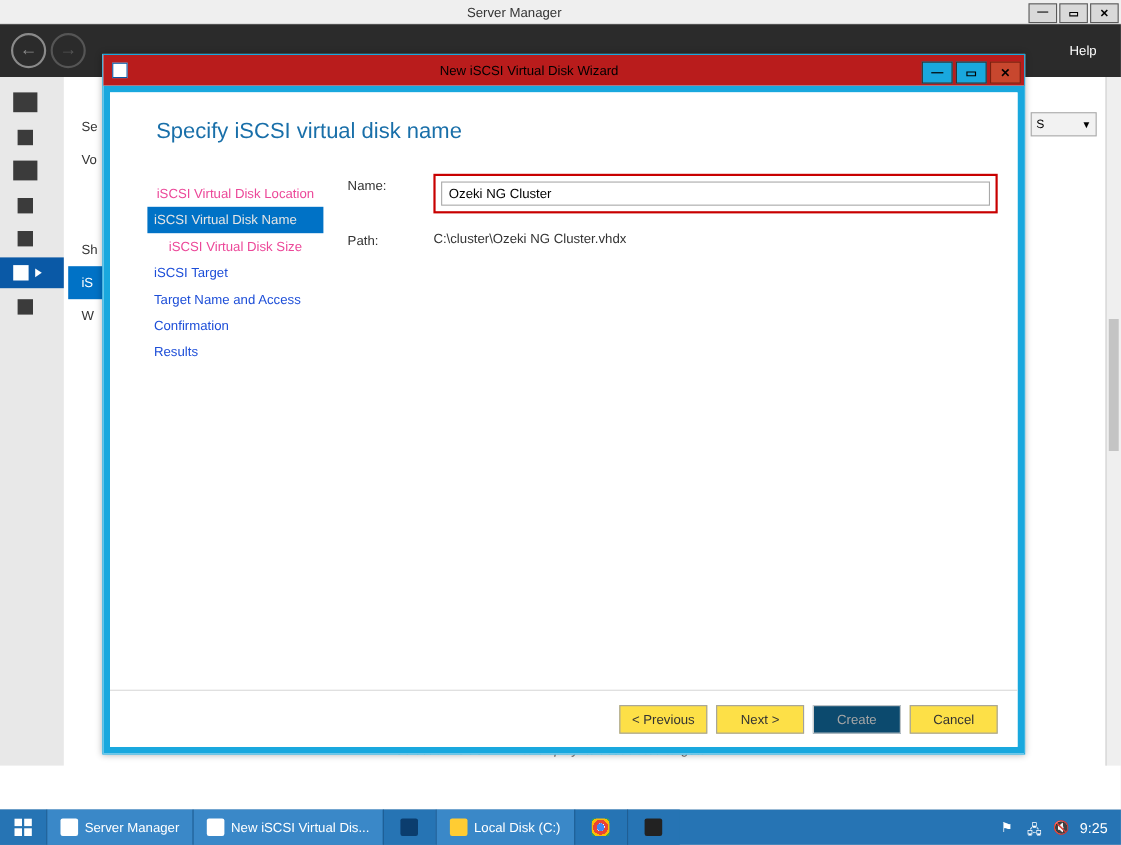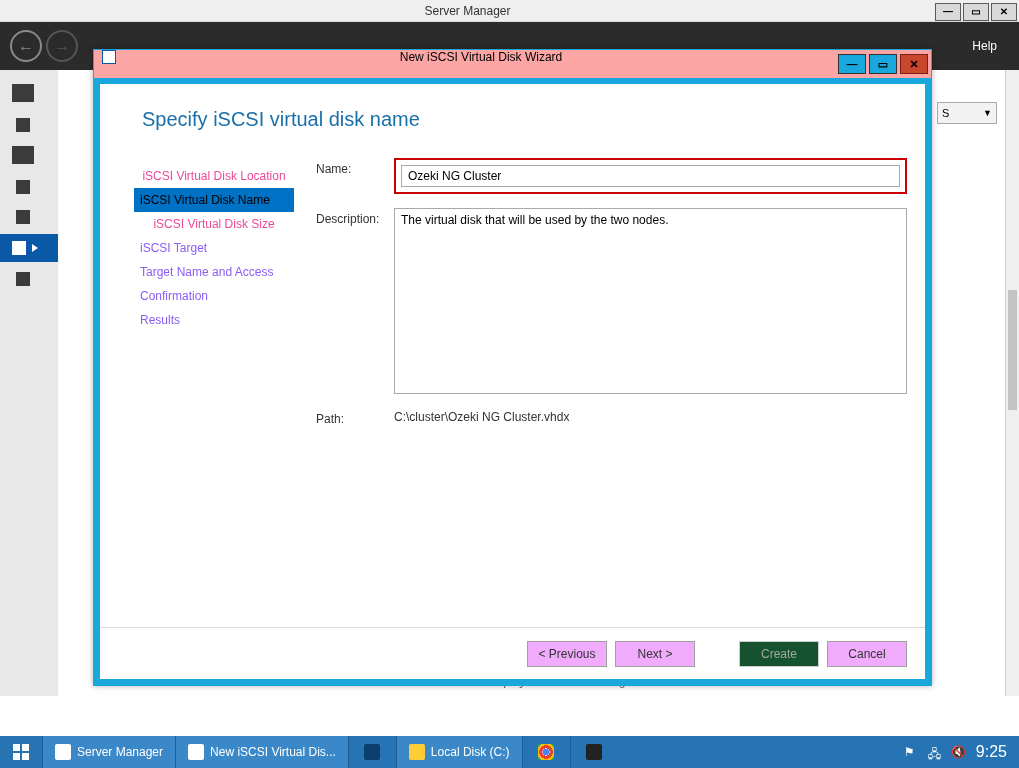--- a/index.html
+++ b/index.html
@@ -29,61 +29,61 @@
   .mid-list div    { padding: 8px 0 8px 12px; }
   .mid-list .on    { background: #0072c6; color: #fff; }
 
   .right-dropdown  { position: absolute; top: 32px; right: 8px; width: 60px; height: 22px; border: 1px solid #aaa; background: #f2f2f2; font-size: 11px; display:flex; align-items:center; justify-content:space-between; padding:0 4px;}
   .right-dropdown .car { font-size: 9px; }
 
   .hint            { position: absolute; bottom: 8px; left: 0; right: 0; text-align: center; font-size: 12px; font-style: italic; color: #666; }
 
   
   .wizard { position: absolute; left: 93px; top: 49px; width: 839px; height: 637px; background: #fff; border: 1px solid #19a8de; box-shadow: 0 0 6px rgba(0,0,0,0.3); }
-  .wiz-title { height: 28px; background: #fca5a5; display: flex; align-items: flex-start; }
+  .wiz-title { height: 28px; background: #b91c1c; display: flex; align-items: center; }
   .wiz-ico { width: 14px; height: 14px; margin: 0 8px; background: #fff; border: 1px solid #0a59a6; }
   .wiz-title-text { flex: 1; text-align: center; font-size: 12px; color: #000; }
   .wiz-ctrls { display: flex; }
   .wiz-ctrl { width: 28px; height: 20px; margin: 4px 3px 0 0; display: flex; align-items: center; justify-content: center; font-size: 11px; font-weight: bold; border: 1px solid #333; background: #19a8de; color: #000; }
   .wiz-ctrl.close { background: #c8472e; border-color: #7a2110; color: #000; }
   
   .wiz-edge { position: absolute; top: 28px; left: 0; right: 0; bottom: 0; border: 6px solid #19a8de; background: #fff; }
   .wiz-inner { position: absolute; inset: 0; background: #fff; }
 
   .wiz-heading { font-size: 20px; color: #196fa9; padding: 24px 0 0 24px; font-weight: 400; margin-left: 18px; }
 
   .steps { position: absolute; left: 34px; top: 80px; width: 160px; font-size: 12px; }
   .steps div { padding: 5px 6px; color: #333; white-space: nowrap; overflow: hidden; text-overflow: ellipsis; }
   .steps .done { color: #ec4899; text-align: center; }
-  .steps .current { background: #0072c6; color: #000000; }
-  .steps .future { color: #8b5cf6; }
+  .steps .current { background: #0072c6; color: #e5e5e5; }
+  .steps .future { color: #1d4ed8; }
 
   .form    { position: absolute; left: 216px; right: 18px; top: 74px; font-size: 12px; color: #333; }
   .row     { display: flex; margin-bottom: 14px; }
   .lbl     { width: 78px; padding-top: 4px; }
   .name-wrap { flex: 1; border: 2px solid #c80000; padding: 5px; }
   .name-input { width: 100%; height: 22px; border: 1px solid #a9a9a9; padding: 2px 6px; font-size: 12px; }
   .desc-box   { flex: 1; height: 186px; border: 1px solid #a9a9a9; padding: 4px 6px; font-size: 12px; resize: none; overflow: auto; font-family: inherit; }
   .path-val   { flex: 1; padding-top: 2px; }
 
   .wiz-buttons { position: absolute; left: 0; right: 0; bottom: 0; height: 52px; border-top: 1px solid #d9d9d9; display: flex; align-items: center; justify-content: flex-end; padding-right: 18px; gap: 8px; }
-  .wbtn { min-width: 80px; height: 26px; border: 1px solid #a0a0a0; background: #f0abfc; font-size: 12px; color: #333; display: inline-flex; align-items: center; justify-content: center; }
-  .wbtn.disabled { color: #a6a6a6; border-color: #cfcfcf; background: #14532d; margin-left: 36px; }
+  .wbtn { min-width: 80px; height: 26px; border: 1px solid #a0a0a0; background: #fde047; font-size: 12px; color: #333; display: inline-flex; align-items: center; justify-content: center; }
+  .wbtn.disabled { color: #a6a6a6; border-color: #cfcfcf; background: #0c4a6e; }
 
   
   .taskbar { position: absolute; left: 0; right: 0; bottom: 0; height: 32px; background: #2674b4; display: flex; align-items: stretch; color: #fff; font-size: 12px; }
   .start   { width: 42px; display: flex; align-items: center; justify-content: center; background: #2674b4; }
   .start svg { width: 16px; height: 16px; }
   .titem   { display: flex; align-items: center; padding: 0 12px; border-left: 1px solid #1f5e94; background: #3a88c8; max-width: 180px; gap: 6px; white-space: nowrap; overflow: hidden; }
   .titem.plain { background: #2674b4; width: 48px; justify-content: center; padding: 0; }
   .titem .tico { width: 16px; height: 16px; background: #fff; border-radius: 2px; flex-shrink: 0; }
   .titem .tico.dark { background: #222; }
   .tray    { margin-left: auto; display: flex; align-items: center; gap: 10px; padding: 0 12px; }
   .tray-ico { width: 14px; height: 14px; display:inline-block; }
-  .clock   { font-size: 16px; }
+  .clock   { font-size: 13px; }
 
   .rscroll { position:absolute; right:0; top:70px; bottom:40px; width:14px; background:#efefef; border-left:1px solid #d0d0d0;}
   .rscroll .thumb{ position:absolute; left:2px; right:2px; top:220px; height:120px; background:#c4c4c4;}
 </style>
 </head>
 <body>
 
 <div class="outer-window">
   <div class="outer-titlebar">
     <span class="outer-title">Server Manager</span>
@@ -106,20 +106,28 @@
       <div class="rail-icon"></div>
       <div class="rail-icon server"></div>
       <div class="rail-icon server"></div>
       <div class="rail-sel">
         <div class="sq"></div>
         <div class="tri"></div>
       </div>
       <div class="rail-icon server" style="margin-top:10px"></div>
     </div>
 
+    <div class="mid-list">
+      <div>Se</div>
+      <div>Vo</div>
+
+      <div style="margin-top:52px">Sh</div>
+      <div class="on">iS</div>
+      <div>W</div>
+    </div>
 
     <div class="right-dropdown">
       <span>S</span>
       <span class="car">▼</span>
     </div>
 
     <div class="hint">Select an iSCSI VHD to display its associated targets.</div>
   </div>
 
   <div class="rscroll">
@@ -152,24 +160,20 @@
       <div class="future">Results</div>
     </div>
 
     <div class="form">
       <div class="row">
         <div class="lbl">Name:</div>
         <div class="name-wrap">
           <input class="name-input" value="Ozeki NG Cluster" style="">
         </div>
       </div>
-      <div class="row">
-        <div class="lbl">Description:</div>
-        <textarea class="desc-box" style="">The virtual disk that will be used by the two nodes.</textarea>
-      </div>
       <div class="row" style="margin-top:6px">
         <div class="lbl">Path:</div>
         <div class="path-val">C:\cluster\Ozeki NG Cluster.vhdx</div>
       </div>
     </div>
 
     <div class="wiz-buttons">
       <div class="wbtn">&lt; Previous</div>
       <div class="wbtn">Next &gt;</div>
       <div class="wbtn disabled">Create</div>

